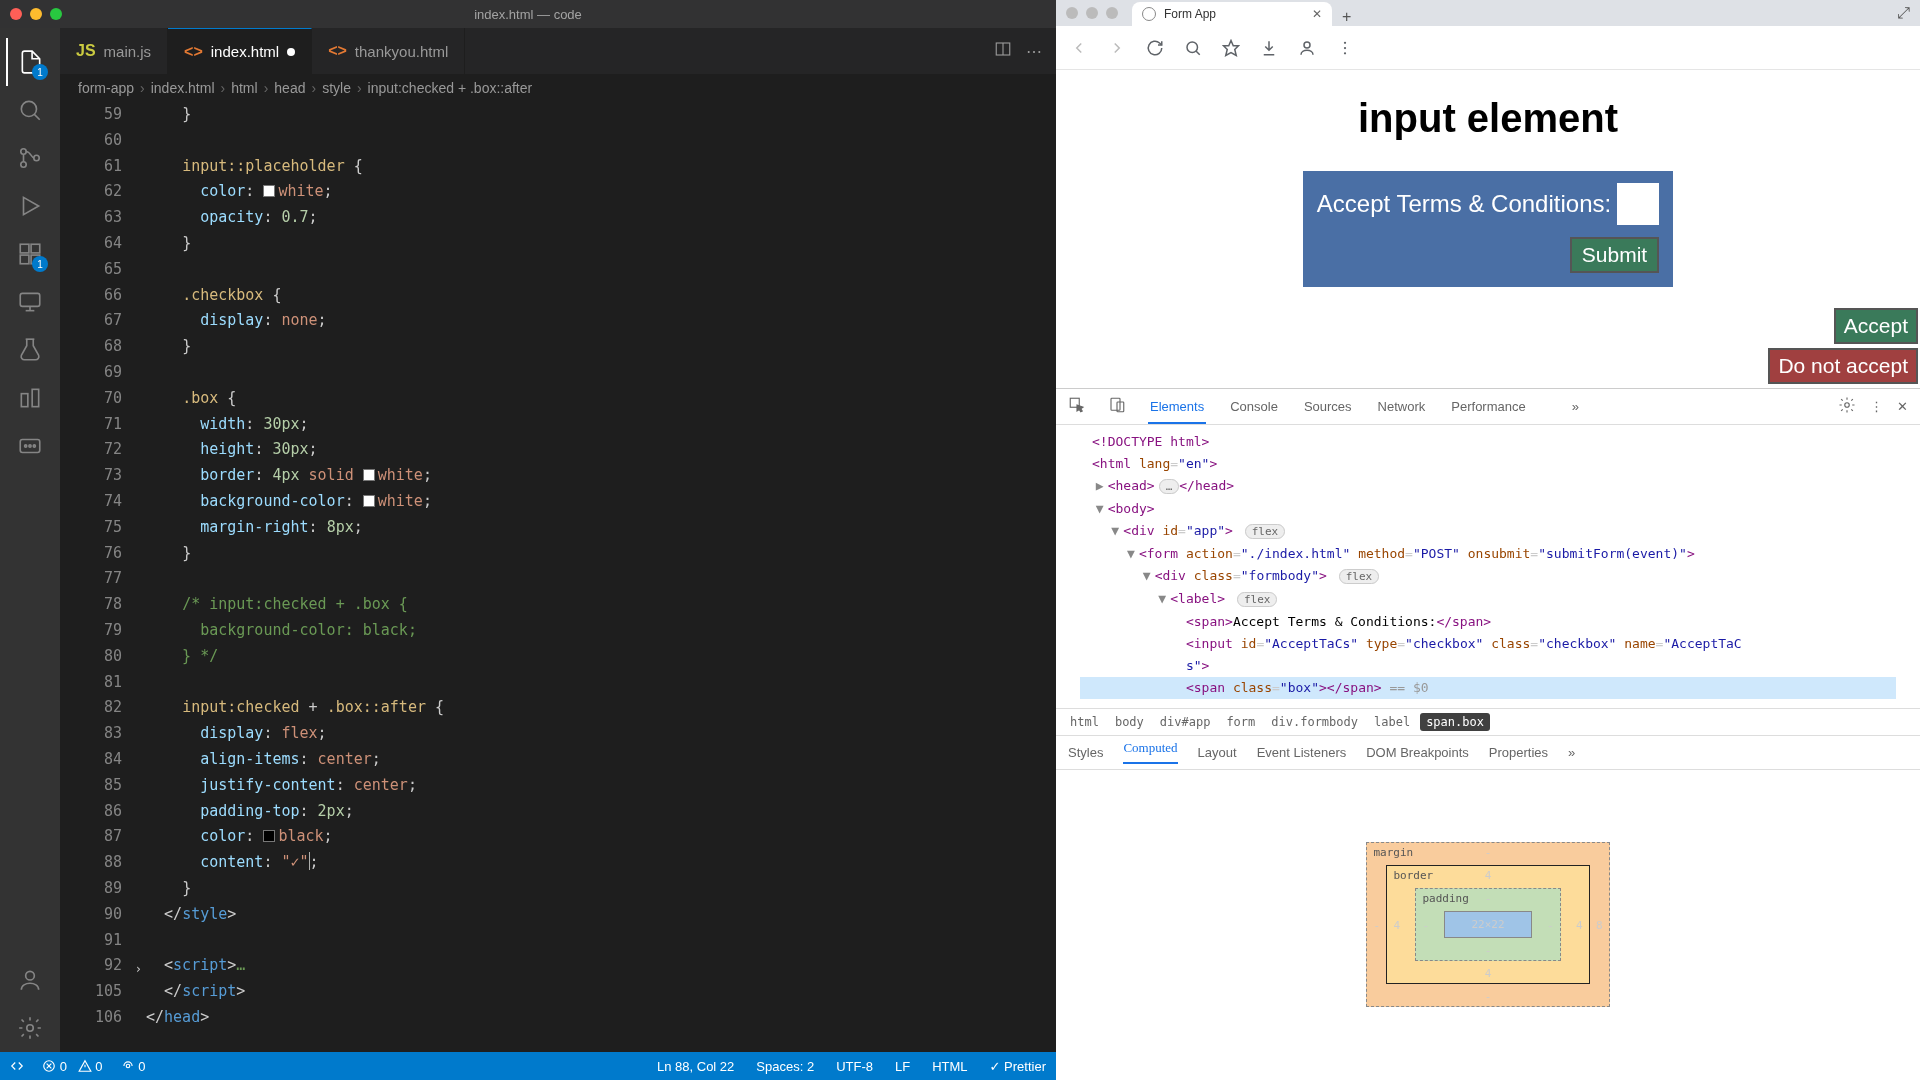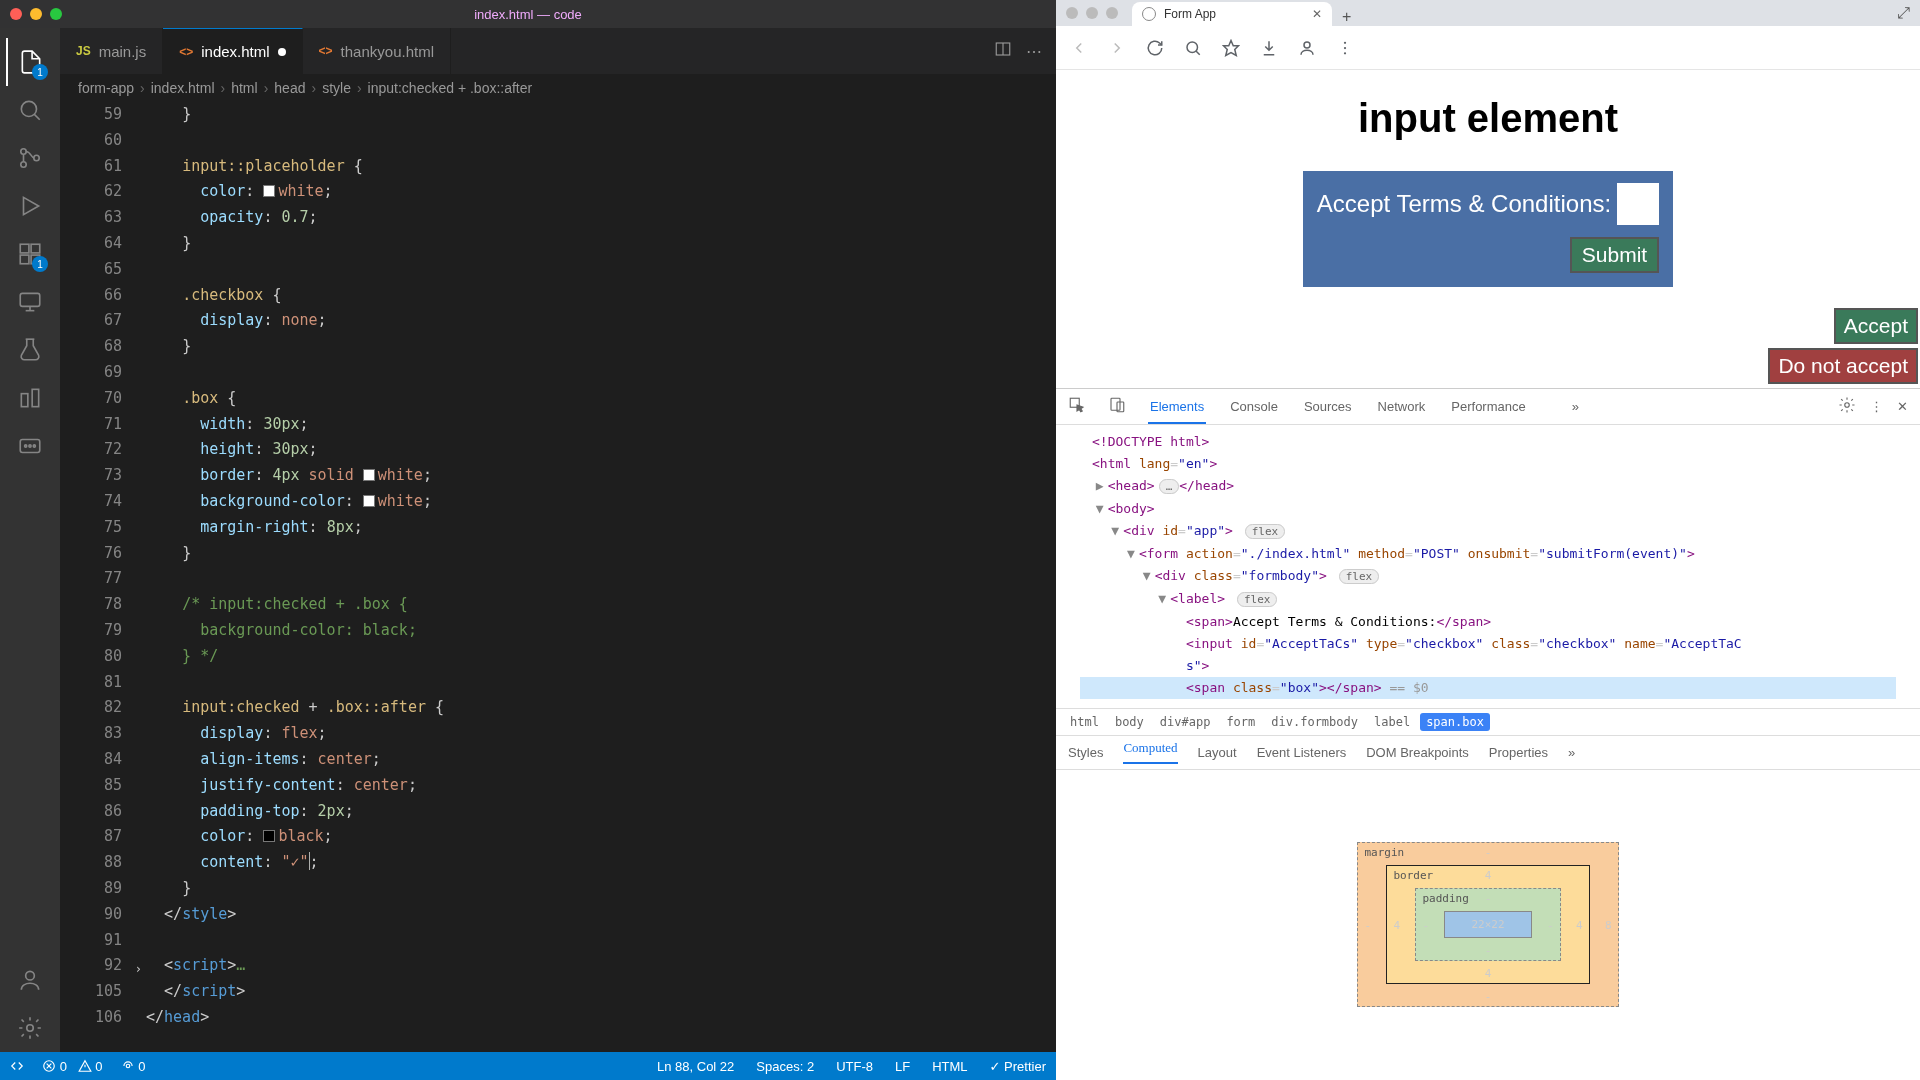--- a/index.html
+++ b/index.html
@@ -21,21 +21,21 @@
   display: flex;
   flex-direction: column;
 }
 .titlebar {
   height: 28px;
   background: #323233;
   display: flex;
   align-items: center;
   position: relative;
   font-size: 13px;
-  color: #f0abfc;
+  color: #a3a3a3;
 }
 .traffic { display: flex; gap: 8px; margin-left: 10px; }
 .dot { width: 12px; height: 12px; border-radius: 50%; }
 .dot.r { background: #ff5f57; }
 .dot.y { background: #febc2e; }
 .dot.g { background: #28c840; }
 .title-text { position: absolute; left: 50%; transform: translateX(-50%); }
 
 .vs-body { flex: 1; display: flex; }
 .activitybar {
@@ -65,21 +65,21 @@
 .editor-area { flex: 1; display: flex; flex-direction: column; }
 .tabs {
   height: 46px; background: #252526; display: flex; align-items: stretch;
 }
 .tab {
   display: flex; align-items: center; gap: 8px;
   padding: 0 16px; font-size: 15px; color: #999;
   border-right: 1px solid #1e1e1e; cursor: pointer;
 }
 .tab.active { background: #1e1e1e; color: #fff; border-top: 1px solid #007acc; }
-.tab .file-icon { color: #e37933; font-weight: bold; font-size: 12px; }
+.tab .file-icon { color: #e37933; font-weight: bold; font-size: 16px; }
 .tab .file-icon.js { color: #cbcb41; }
 .tab .dirty { width: 8px; height: 8px; border-radius: 50%; background: #fff; }
 .tabs .tab-actions { margin-left: auto; display: flex; align-items: center; gap: 14px; padding-right: 14px; color: #999; }
 .tab-actions svg { width: 18px; height: 18px; }
 
 .breadcrumbs {
   height: 28px; background: #1e1e1e; display: flex; align-items: center;
   padding-left: 18px; font-size: 14px; color: #999; gap: 6px;
 }
 .breadcrumbs .sep { color: #666; }
@@ -209,34 +209,34 @@
 .dt-dom .sel-line { background: #cfe8fc; }
 .dt-dom .eq0 { color: #999; }
 .dt-dom .arrow { color: #888; display: inline-block; width: 12px; }
 
 .dt-bc {
   height: 28px; border-top: 1px solid #ddd; border-bottom: 1px solid #ddd;
   display: flex; align-items: center; padding: 0 8px; gap: 4px;
   font-family: Menlo, monospace; font-size: 12px; color: #666;
 }
 .dt-bc .crumb { padding: 2px 6px; }
-.dt-bc .crumb.sel { background: #3b82f6; color: #fff; border-radius: 3px; text-align: center; }
+.dt-bc .crumb.sel { background: #404040; color: #fff; border-radius: 3px; text-align: center; }
 
 .dt-subtabs {
   height: 34px; display: flex; align-items: center; gap: 20px;
   padding: 0 12px; border-bottom: 1px solid #ddd; color: #666;
 }
 .dt-subtab.active { color: #1a73e8; border-bottom: 2px solid #1a73e8; padding-bottom: 6px; font-family: Liberation Serif, serif; }
 
 .dt-boxmodel {
   flex: 1; display: flex; align-items: center; justify-content: center;
   padding: 20px;
 }
 .bm { font-family: Menlo, monospace; font-size: 11px; text-align: center; }
-.bm-margin { background: #f9cc9d; border: 1px dashed #888; padding: 22px 28px; position: relative; }
+.bm-margin { background: #f9cc9d; border: 1px dashed #888; padding: 22px 19px; position: relative; }
 .bm-border { background: #fddc9a; border: 1px solid #222; padding: 22px 28px; position: relative; }
 .bm-padding { background: #c3deb7; border: 1px dashed #888; padding: 22px 28px; position: relative; }
 .bm-content { background: #9fc4e7; border: 1px solid #888; padding: 6px 26px; }
 .bm-label { position: absolute; top: 3px; left: 6px; color: #555; }
 .bm-top, .bm-bottom { position: absolute; left: 50%; transform: translateX(-50%); }
 .bm-top { top: 3px; } .bm-bottom { bottom: 3px; }
 .bm-left, .bm-right { position: absolute; top: 50%; transform: translateY(-50%); }
 .bm-left { left: 6px; } .bm-right { right: 6px; }
 </style>
 </head>

